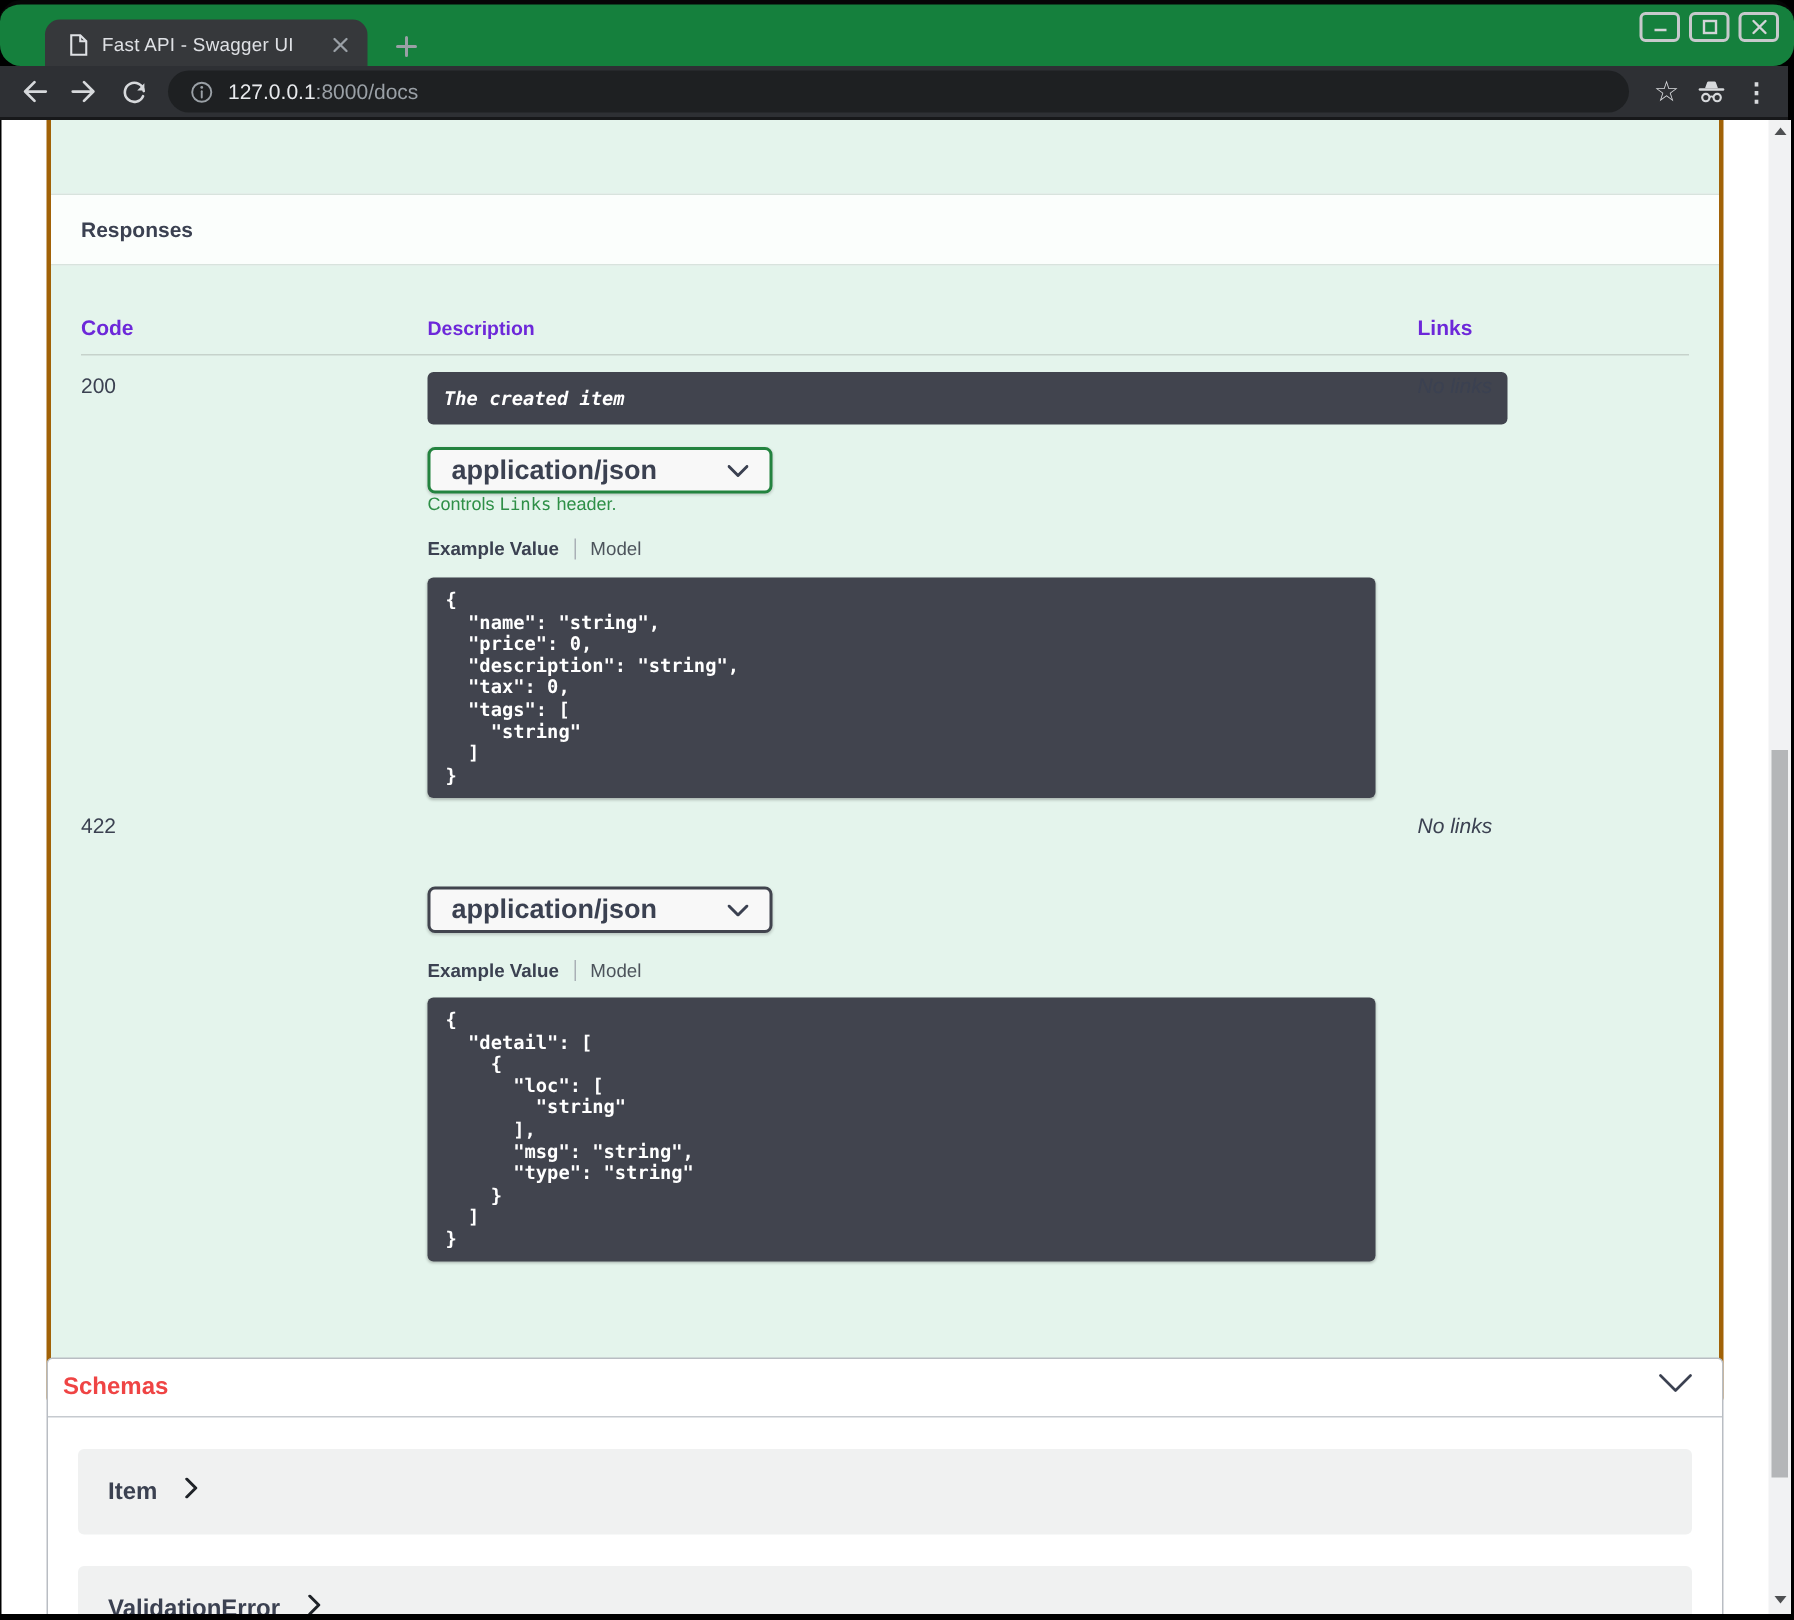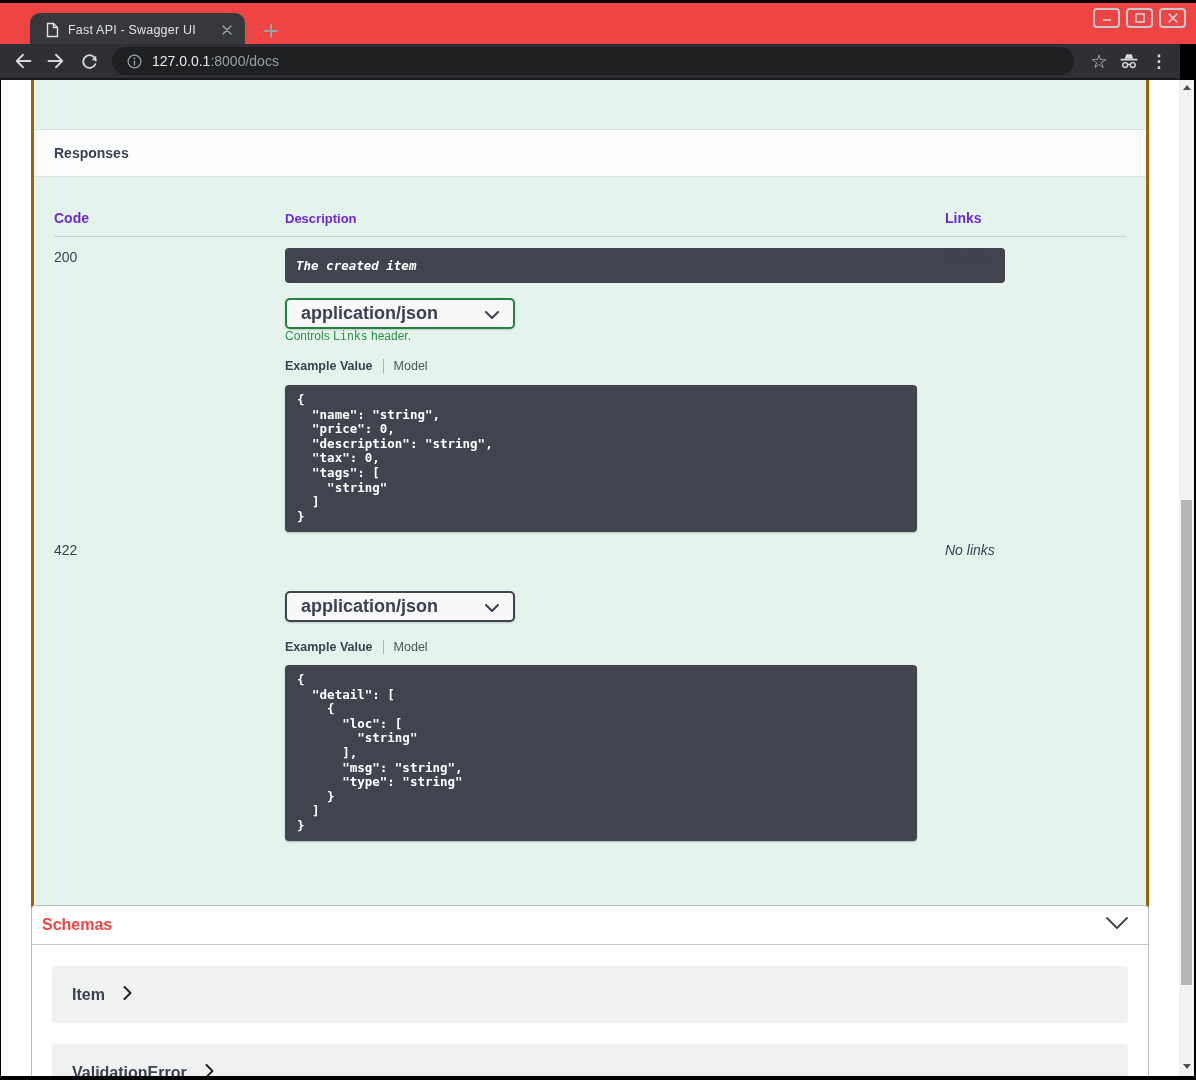--- a/index.html
+++ b/index.html
@@ -6,21 +6,21 @@
   html,body { width:1196px; height:1080px; }
   body {
     background:#000;
     font-family:"Liberation Sans", sans-serif;
     position:relative;
     overflow:hidden;
   }
   
   .titlebar {
     position:absolute; top:0; left:0; right:0; height:44px;
-    background:#ef4444; border-top:3px solid #060606;
+    background:#15803d; border-top:3px solid #060606;border-radius:14px;
   }
   .tab {
     position:absolute; left:30px; top:10px; width:215px; height:34px;
     background:#36383b; border-radius:10px 10px 0 0;
     display:flex; align-items:center; padding:0 10px; cursor:default;
   }
   .tab .doc-ic { flex:0 0 auto; margin:0 9px 0 6px; display:flex; }
   .tab-title {
     flex:1 1 auto; color:#dfe1e5; font-size:12.5px; letter-spacing:.2px;
     white-space:nowrap; overflow:hidden;
@@ -29,21 +29,21 @@
   .newtab-btn {
     position:absolute; left:260px; top:17px; width:22px; height:22px;
     display:flex; align-items:center; justify-content:center; border-radius:50%;
   }
   .win-controls { position:absolute; top:5px; right:10px; display:flex; gap:6px; }
   .win-btn {
     width:27px; height:20px; border:2px solid #c7c9cc; border-radius:4px;
     display:flex; align-items:center; justify-content:center; background:transparent;
   }
   .toolbar {
-    position:absolute; top:44px; left:0; right:16px; height:36px;
+    position:absolute; top:44px; left:0; right:4px; height:36px;
     background:#2e3034; border-bottom:2px solid #17181a;
     display:flex; align-items:center;
   }
   .nav-btn { width:30px; height:30px; display:flex; align-items:center; justify-content:center; margin-left:3px; border-radius:50%; }
   .nav-btn:first-child { margin-left:8px; }
   .url-pill {
     height:28px; flex:1 1 auto; margin-left:8px; margin-right:10px;
     background:#1e2022; border-radius:14px;
     display:flex; align-items:center; padding:0 12px; overflow:hidden;
   }

